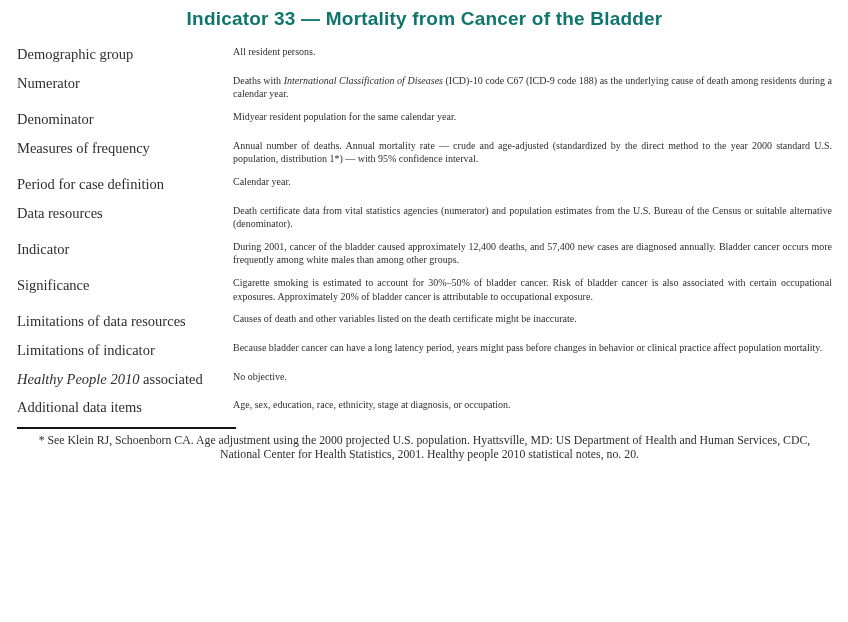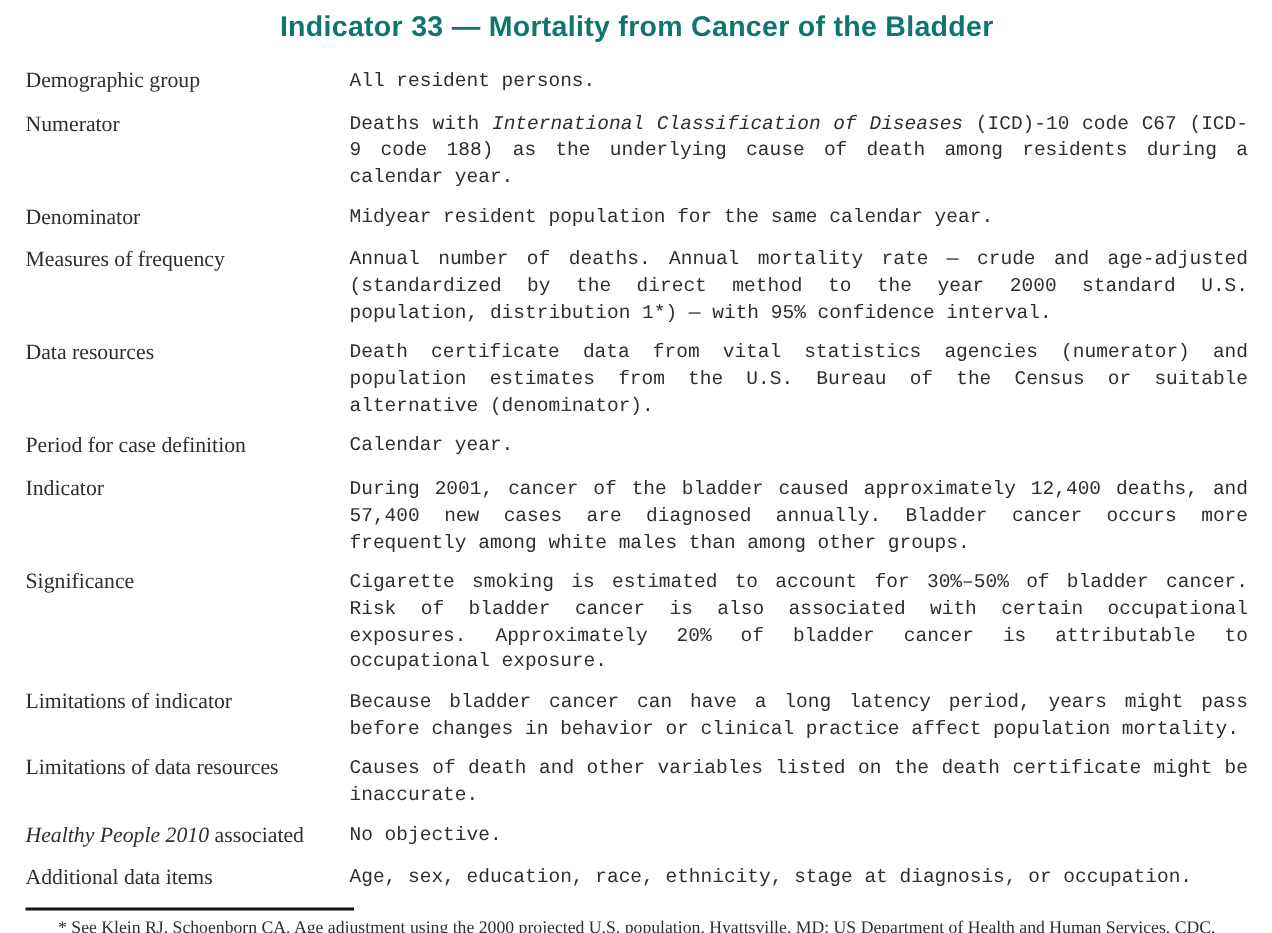--- a/index.html
+++ b/index.html
@@ -26,24 +26,23 @@
   .row { display: flex; margin-bottom: 9px; }
   .label {
     flex: 0 0 216px;
     width: 216px;
     font-size: 14.5px;
     line-height: 1.36;
     padding-right: 8px;
   }
   .value {
     flex: 1;
-    font-size: 13px;
+    font-size: 10px;
     line-height: 1.36;
     text-align: justify;
-    font-family: Liberation Mono, monospace;
   }
   .it { font-style: italic; margin-top: 40px; }
   .footnote-rule {
     width: 219px;
     height: 2px;
     background: #141414;
     margin-top: 3px;
   }
   .footnote {
     font-size: 11.8px;
@@ -71,42 +70,42 @@
       </div>
       <div class="row">
         <div class="label"><span>Denominator</span></div>
         <div class="value"><span>Midyear resident population for the same calendar year.</span></div>
       </div>
       <div class="row">
         <div class="label"><span>Measures of frequency</span></div>
         <div class="value"><span>Annual number of deaths. Annual mortality rate — crude and age-adjusted (standardized by the direct method to the year 2000 standard U.S. population, distribution 1*) — with 95% confidence interval.</span></div>
       </div>
       <div class="row">
+        <div class="label"><span>Period for case definition</span></div>
+        <div class="value"><span>Calendar year.</span></div>
+      </div>
+      <div class="row">
         <div class="label"><span>Data resources</span></div>
         <div class="value"><span>Death certificate data from vital statistics agencies (numerator) and population estimates from the U.S. Bureau of the Census or suitable alternative (denominator).</span></div>
-      </div>
-      <div class="row">
-        <div class="label"><span>Period for case definition</span></div>
-        <div class="value"><span>Calendar year.</span></div>
       </div>
       <div class="row">
         <div class="label"><span>Indicator</span></div>
         <div class="value"><span>During 2001, cancer of the bladder caused approximately 12,400 deaths, and 57,400 new cases are diagnosed annually. Bladder cancer occurs more frequently among white males than among other groups.</span></div>
       </div>
       <div class="row">
         <div class="label"><span>Significance</span></div>
         <div class="value"><span>Cigarette smoking is estimated to account for 30%–50% of bladder cancer. Risk of bladder cancer is also associated with certain occupational exposures. Approximately 20% of bladder cancer is attributable to occupational exposure.</span></div>
       </div>
       <div class="row">
+        <div class="label"><span>Limitations of data resources</span></div>
+        <div class="value"><span>Causes of death and other variables listed on the death certificate might be inaccurate.</span></div>
+      </div>
+      <div class="row">
         <div class="label"><span>Limitations of indicator</span></div>
         <div class="value"><span>Because bladder cancer can have a long latency period, years might pass before changes in behavior or clinical practice affect population mortality.</span></div>
-      </div>
-      <div class="row">
-        <div class="label"><span>Limitations of data resources</span></div>
-        <div class="value"><span>Causes of death and other variables listed on the death certificate might be inaccurate.</span></div>
       </div>
       <div class="row">
         <div class="label"><span class="it">Healthy People 2010</span><span> associated</span></div>
         <div class="value"><span>No objective.</span></div>
       </div>
       <div class="row">
         <div class="label"><span>Additional data items</span></div>
         <div class="value"><span>Age, sex, education, race, ethnicity, stage at diagnosis, or occupation.</span></div>
       </div>
     </div>

